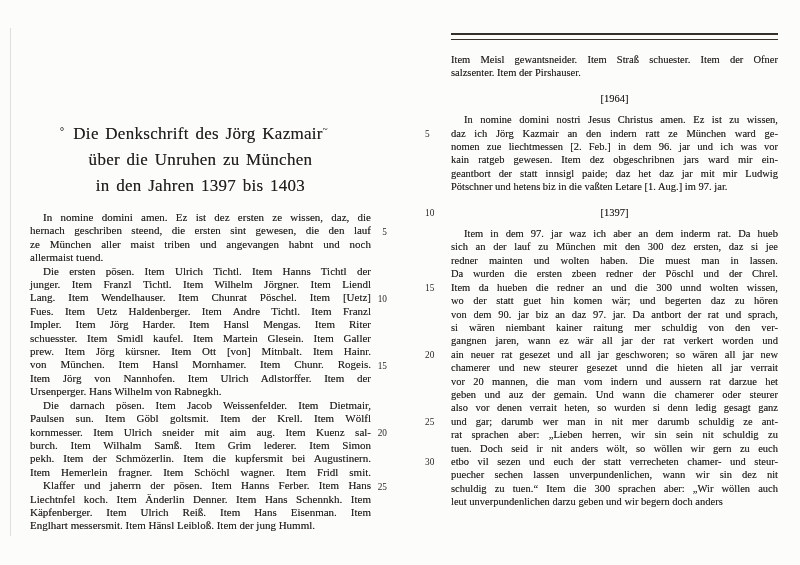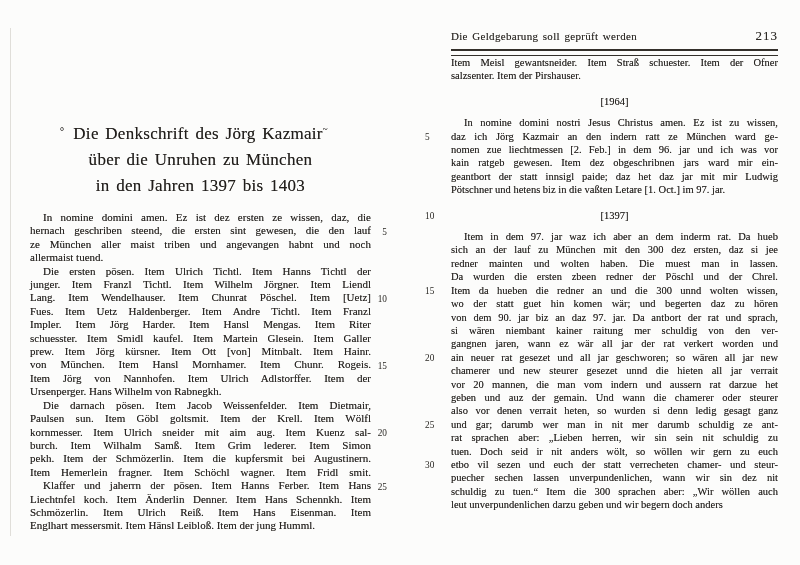--- a/index.html
+++ b/index.html
@@ -49,21 +49,21 @@
     height:4px;margin-top:5px;
     border-top:2px solid #34302b;
     border-bottom:1px solid #34302b;
   }
 
   
   .body-text{
     font-size:11px;line-height:13.4px;
     text-shadow:0 0 .5px rgba(38,35,32,.55);
   }
-  .right-page .body-text{font-size:10.5px;}
+  .right-page .body-text{font-size:10.5px;margin-top:13px;}
   .tline{
     position:relative;
     text-align:justify;text-align-last:justify;
   }
   .tline.nojust{text-align:left;text-align-last:left;}
   .tline.indent{text-indent:13px;}
   .tline.heading{
     text-align:center;text-align-last:center;
     margin:12px 0 8px 0;
   }
@@ -103,41 +103,37 @@
         <div class="tline">Item Jörg von Nannhofen. Item Ulrich Adlstorffer. Item der</div>
         <div class="tline nojust">Ursenperger. Hans Wilhelm von Rabnegkh.</div>
         <div class="tline indent">Die darnach pösen. Item Jacob Weissenfelder. Item Dietmair,</div>
         <div class="tline">Paulsen sun. Item Göbl goltsmit. Item der Krell. Item Wölfl</div>
         <div class="tline">kornmesser. Item Ulrich sneider mit aim aug. Item Kuenz sal-<span class="lnum">20</span></div>
         <div class="tline">burch. Item Wilhalm Samß. Item Grim lederer. Item Simon</div>
         <div class="tline">pekh. Item der Schmözerlin. Item die kupfersmit bei Augustinern.</div>
         <div class="tline">Item Hemerlein fragner. Item Schöchl wagner. Item Fridl smit.</div>
         <div class="tline indent">Klaffer und jaherrn der pösen. Item Hanns Ferber. Item Hans<span class="lnum">25</span></div>
         <div class="tline">Liechtnfel koch. Item Änderlin Denner. Item Hans Schennkh. Item</div>
-        <div class="tline">Schmözerlin. Item Ulrich Reiß. Item Hans Eisenman. Item</div>
+        <div class="tline">Käpfenberger. Item Ulrich Reiß. Item Hans Eisenman. Item</div>
         <div class="tline nojust">Englhart messersmit. Item Hänsl Leibloß. Item der jung Humml.</div>
       </div>
   </section>
 
   <section class="page right-page">
-    <header class="running-header">
-      <span class="running-title">Die Geldgebarung soll geprüft werden</span>
-      <span class="page-number">213</span>
-    </header>
     <div class="header-rule"></div>
     <div class="body-text">
         <div class="tline">Item Meisl gewantsneider. Item Straß schuester. Item der Ofner</div>
         <div class="tline nojust">salzsenter. Item der Pirshauser.</div>
         <div class="tline heading">[1964]</div>
         <div class="tline indent">In nomine domini nostri Jesus Christus amen. Ez ist zu wissen,</div>
         <div class="tline">daz ich Jörg Kazmair an den indern ratt ze München ward ge-<span class="lnum">5</span></div>
         <div class="tline">nomen zue liechtmessen [2. Feb.] in dem 96. jar und ich was vor</div>
         <div class="tline">kain ratgeb gewesen. Item dez obgeschribnen jars ward mir ein-</div>
         <div class="tline">geantbort der statt innsigl paide; daz het daz jar mit mir Ludwig</div>
-        <div class="tline nojust">Pötschner und hetens biz in die vaßten Letare [1. Oct.] im 97. jar.</div>
+        <div class="tline nojust">Pötschner und hetens biz in die vaßten Letare [1. Aug.] im 97. jar.</div>
         <div class="tline heading">[1397]<span class="lnum">10</span></div>
         <div class="tline indent">Item in dem 97. jar waz ich aber an dem inderm rat. Da hueb</div>
         <div class="tline">sich an der lauf zu München mit den 300 dez ersten, daz si jee</div>
         <div class="tline">redner mainten und wolten haben. Die muest man in lassen.</div>
         <div class="tline">Da wurden die ersten zbeen redner der Pöschl und der Chrel.</div>
         <div class="tline">Item da hueben die redner an und die 300 unnd wolten wissen,<span class="lnum">15</span></div>
         <div class="tline">wo der statt guet hin komen wär; und begerten daz zu hören</div>
         <div class="tline">von dem 90. jar biz an daz 97. jar. Da antbort der rat und sprach,</div>
         <div class="tline">si wären niembant kainer raitung mer schuldig von den ver-</div>
         <div class="tline">gangnen jaren, wann ez wär all jar der rat verkert worden und</div>

